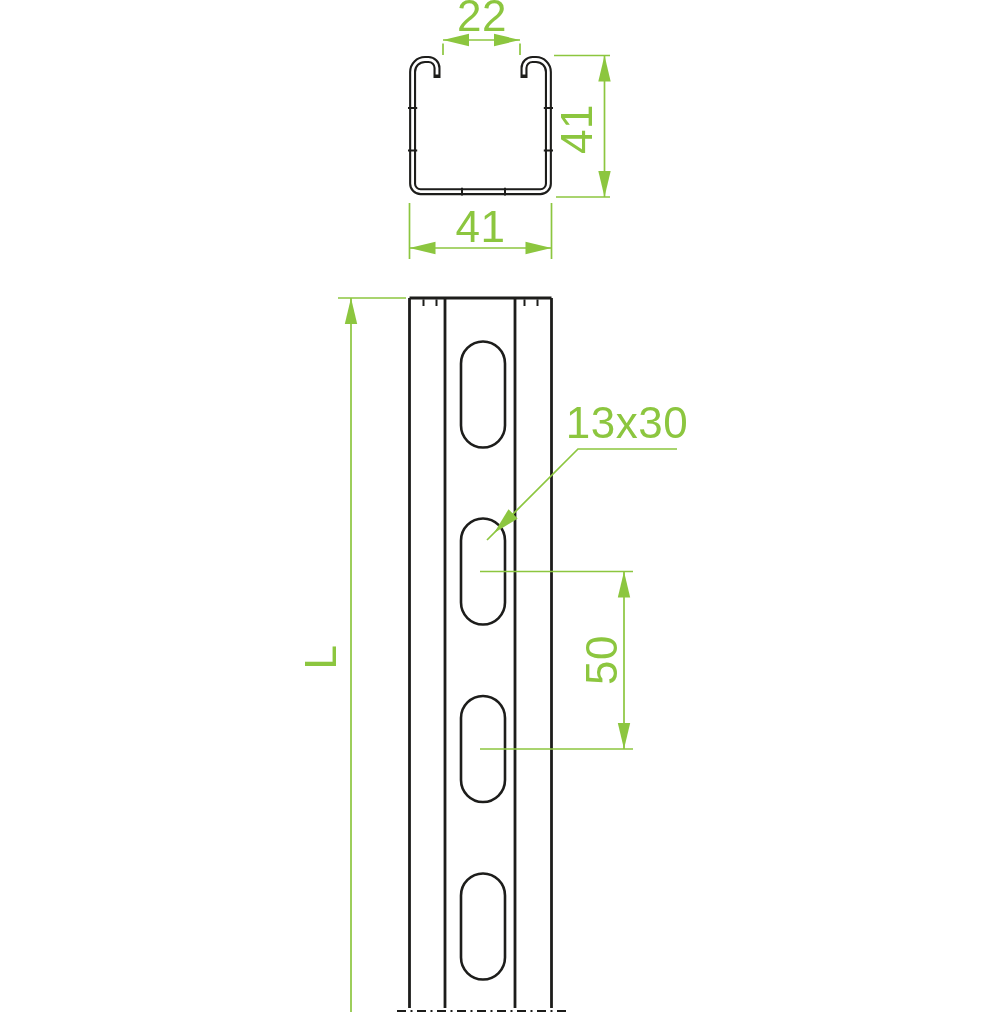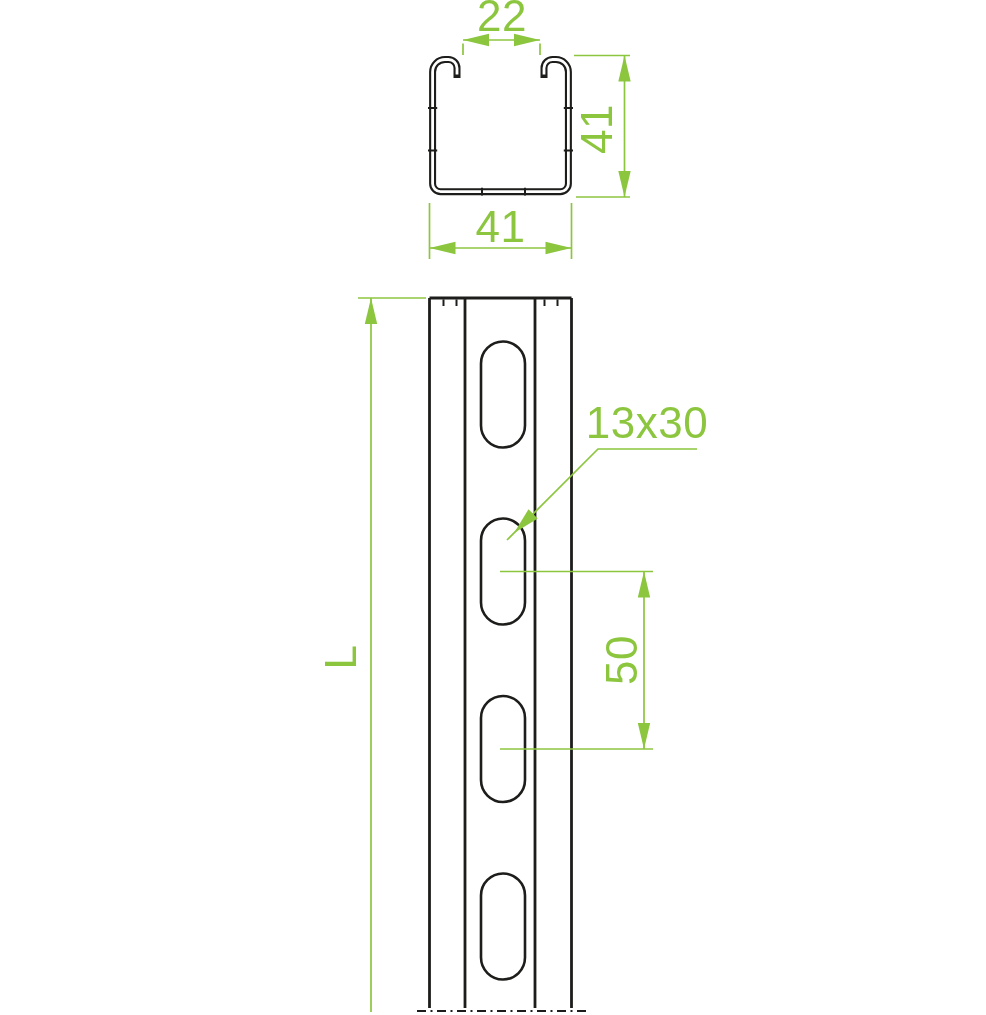--- a/index.html
+++ b/index.html
@@ -6,21 +6,20 @@
     margin: 0;
     padding: 0;
     background: #ffffff;
   }
   .canvas {
     position: relative;
     width: 844px;
     height: 1015px;
     background: #ffffff;
     overflow: hidden;
-    padding-left: 20px;
   }
   svg { display: block; }
   svg text {
     font-family: "Liberation Sans", "DejaVu Sans", sans-serif;
     font-size: 44px;
     letter-spacing: 0.5px;
   }
 </style>
 </head>
 <body>

